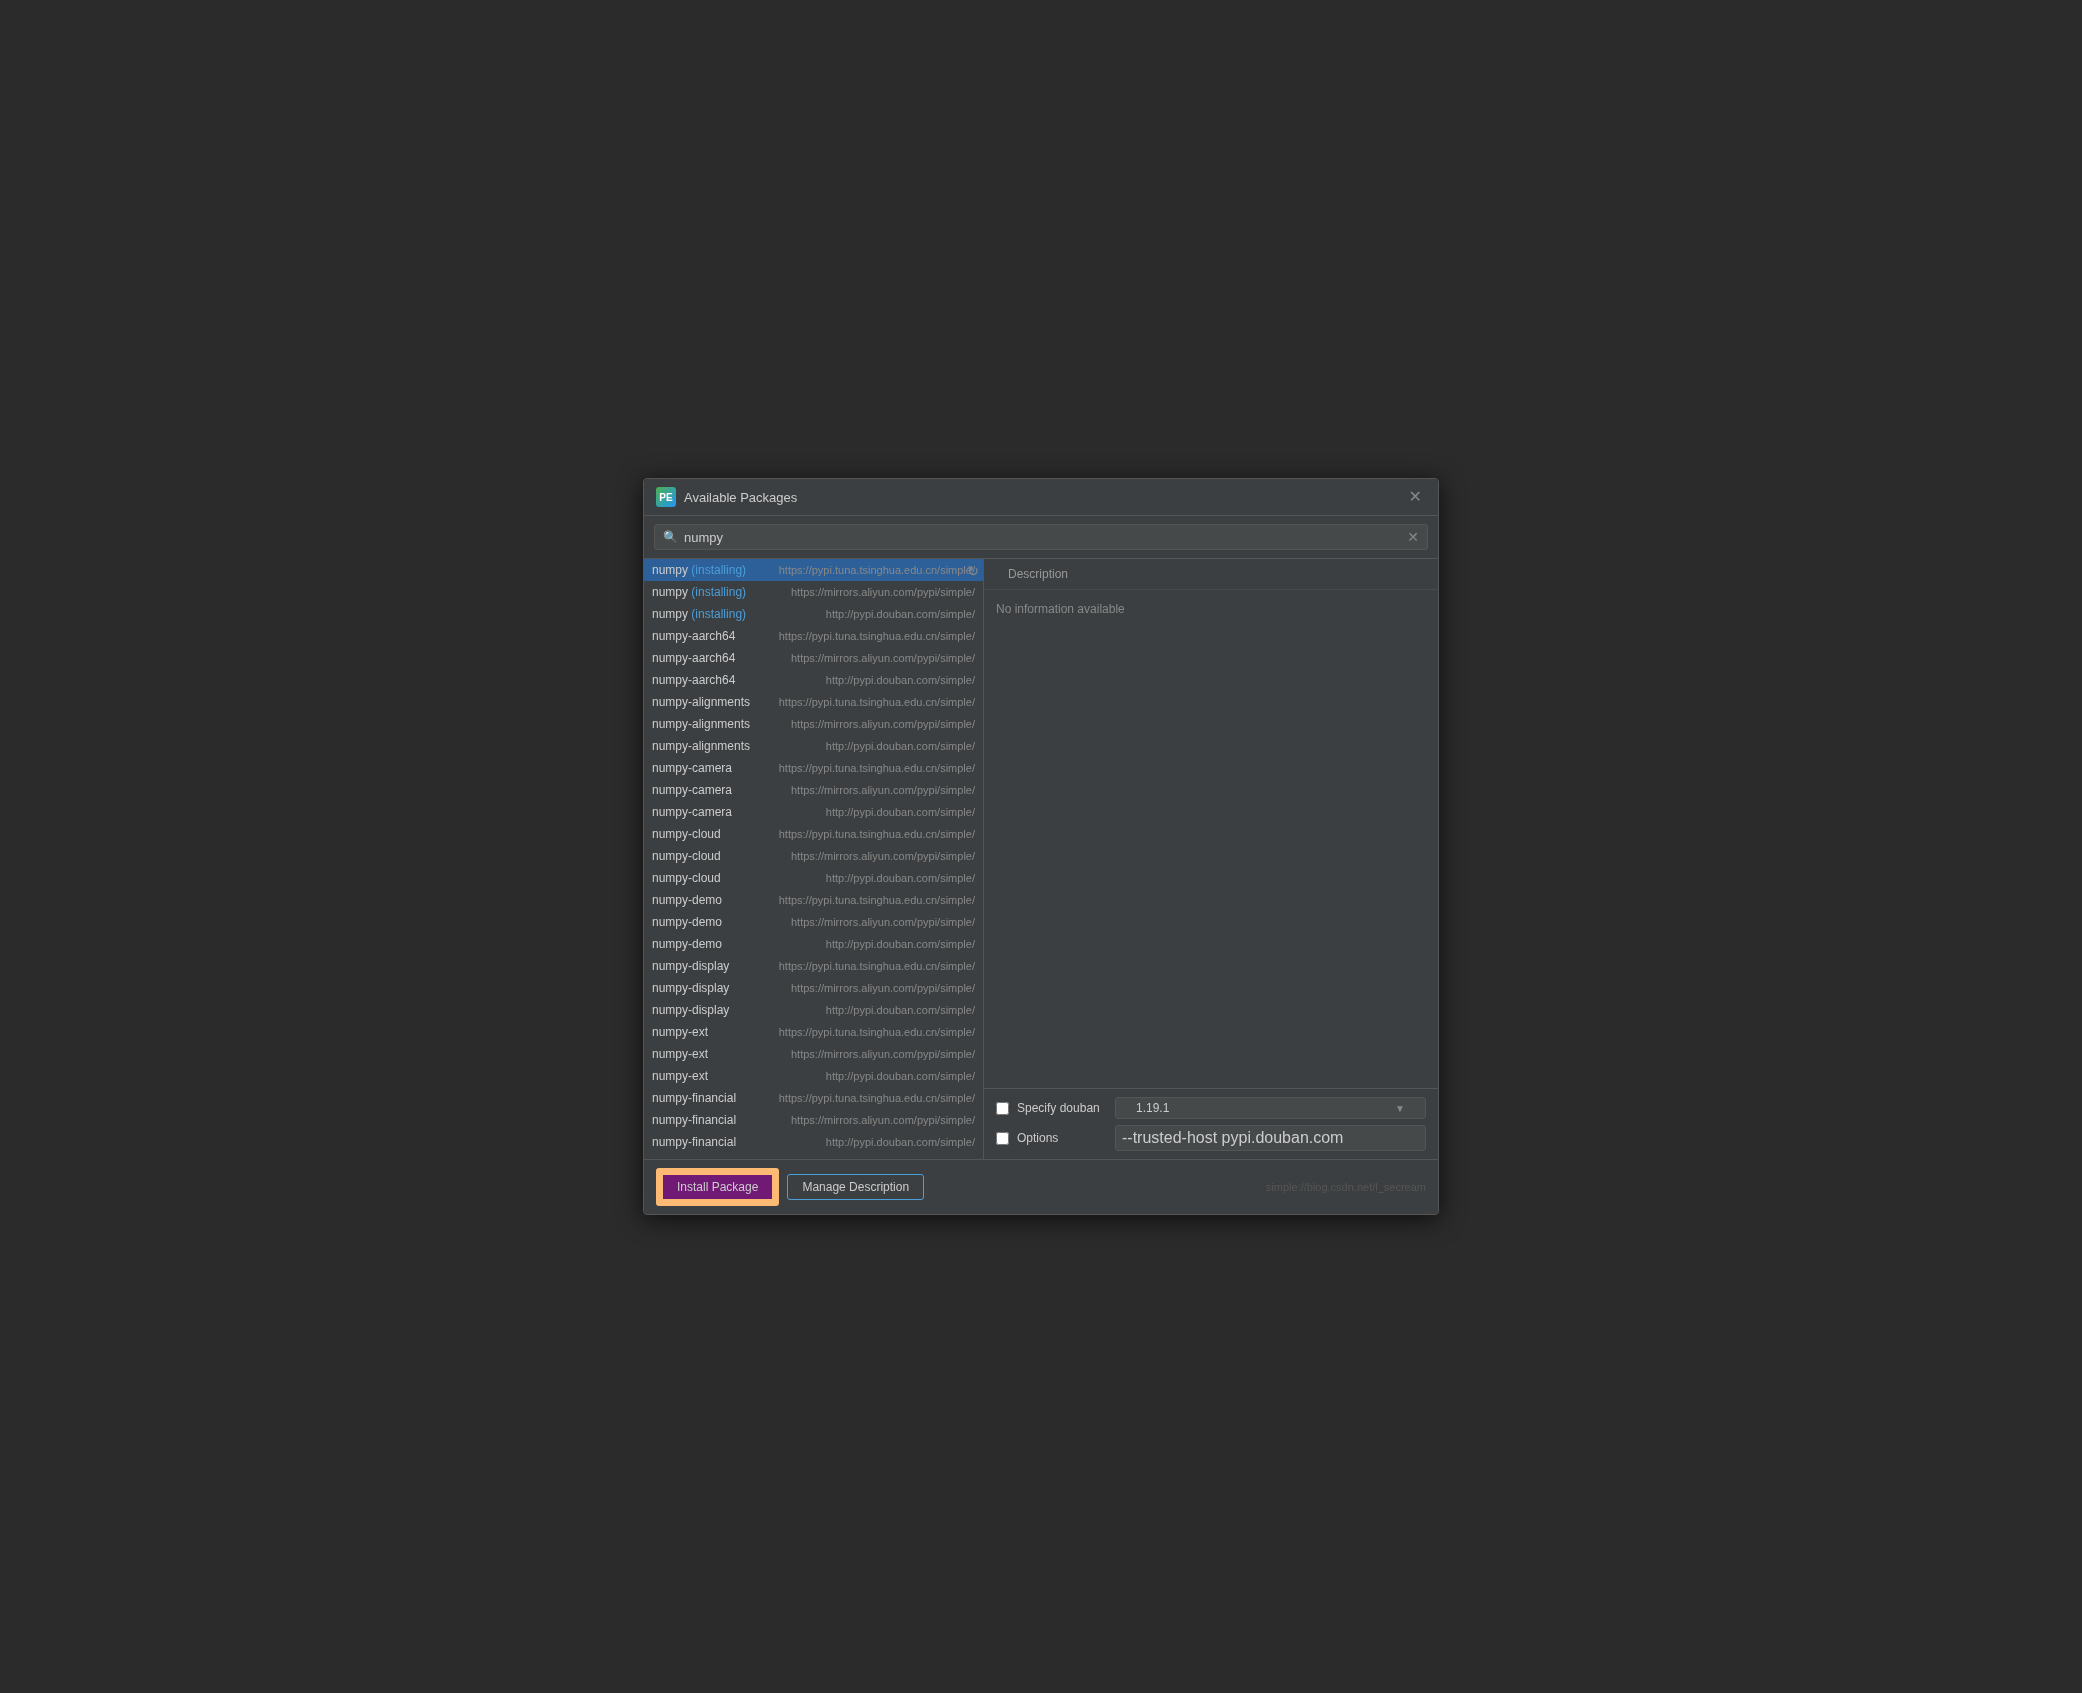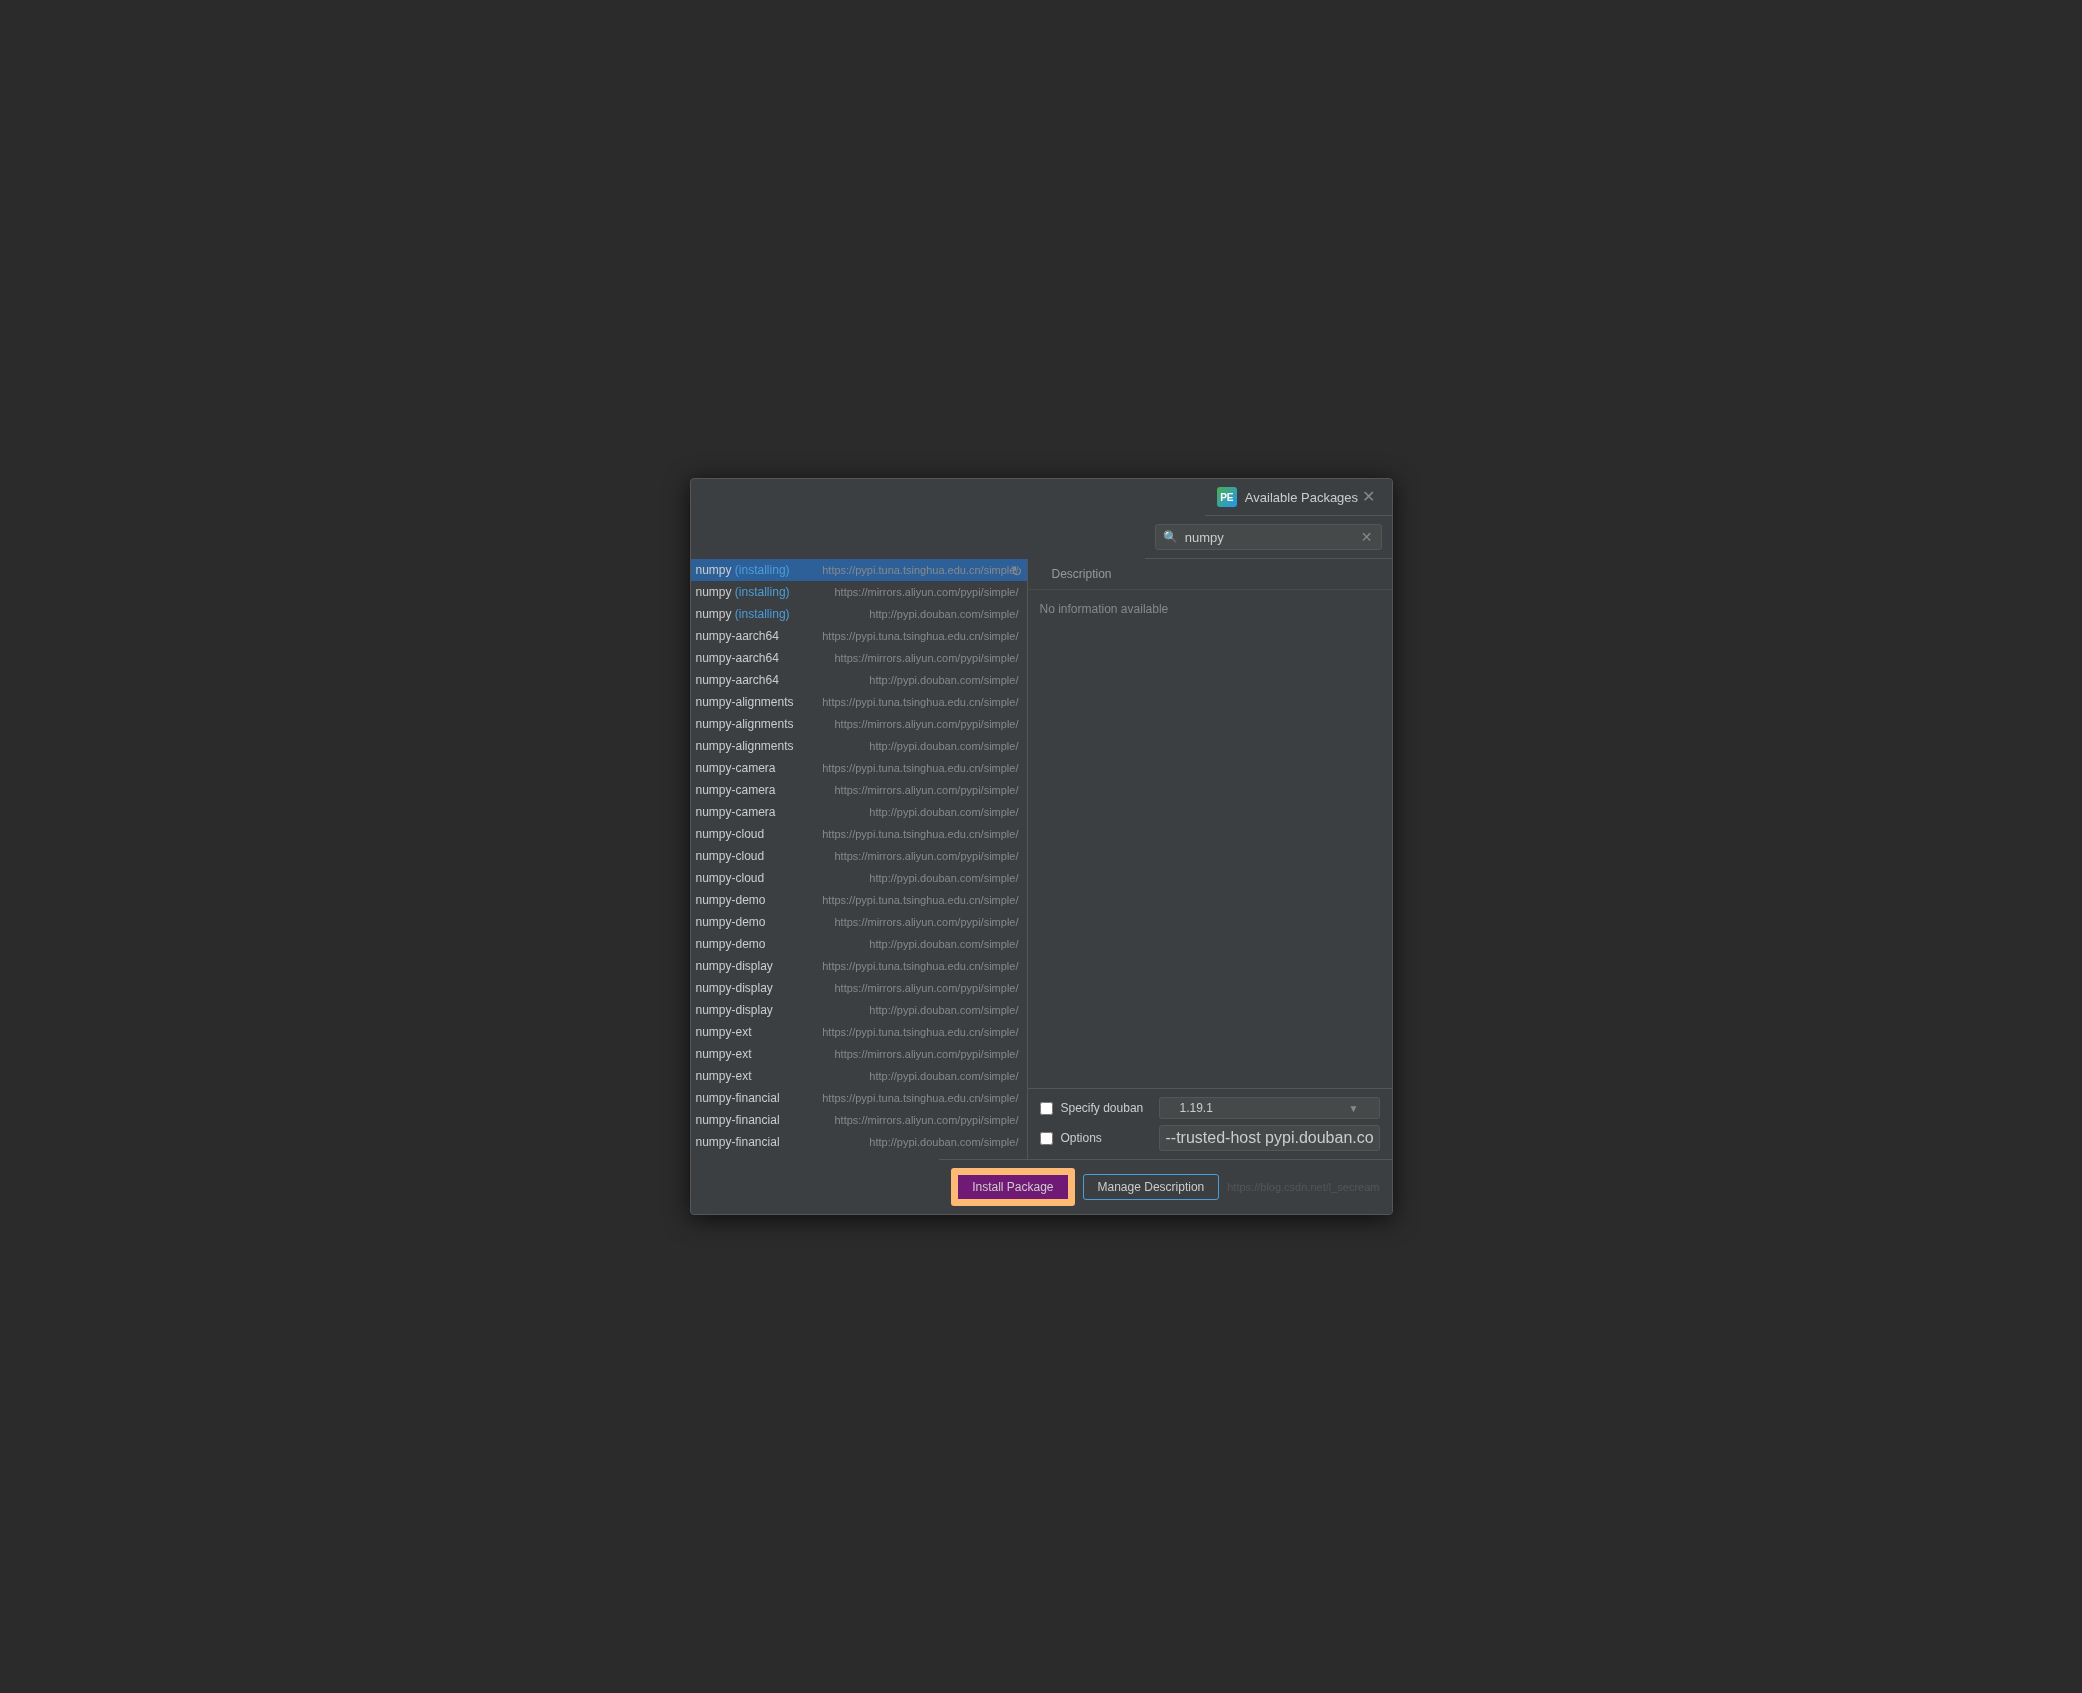--- a/index.html
+++ b/index.html
@@ -13,29 +13,28 @@
       font-family: 'Segoe UI', Arial, sans-serif;
       font-size: 13px;
       color: #ccc;
       display: flex;
       justify-content: center;
       align-items: center;
       min-height: 100vh;
     }
 
     .dialog {
-      width: 703px;
+      width: 796px;
       background: #3c3f41;
       border: 1px solid #555;
       border-radius: 4px;
       display: flex;
       flex-direction: column;
       overflow: hidden;
       box-shadow: 0 4px 24px rgba(0,0,0,0.7);
-      align-items: flex-end;
     }
 
     .title-bar {
       background: #3c3f41;
       display: flex;
       align-items: center;
       justify-content: space-between;
       padding: 8px 12px;
       border-bottom: 1px solid #555;
     }
@@ -464,15 +463,15 @@
           <span class="option-label">Options</span>
           <input class="option-input" type="text" value="--trusted-host pypi.douban.com" style="">
         </div>
       </div>
     </div>
   </div>
 
   <div class="footer">
     <button class="btn">Install Package</button>
     <button class="btn primary-outline">Manage Description</button>
-    <span class="footer-right">https://blog.csdn.net/l_secream</span>
+    <span class="footer-right">simple://blog.csdn.net/l_secream</span>
   </div>
 </div>
 
 </body></html>

